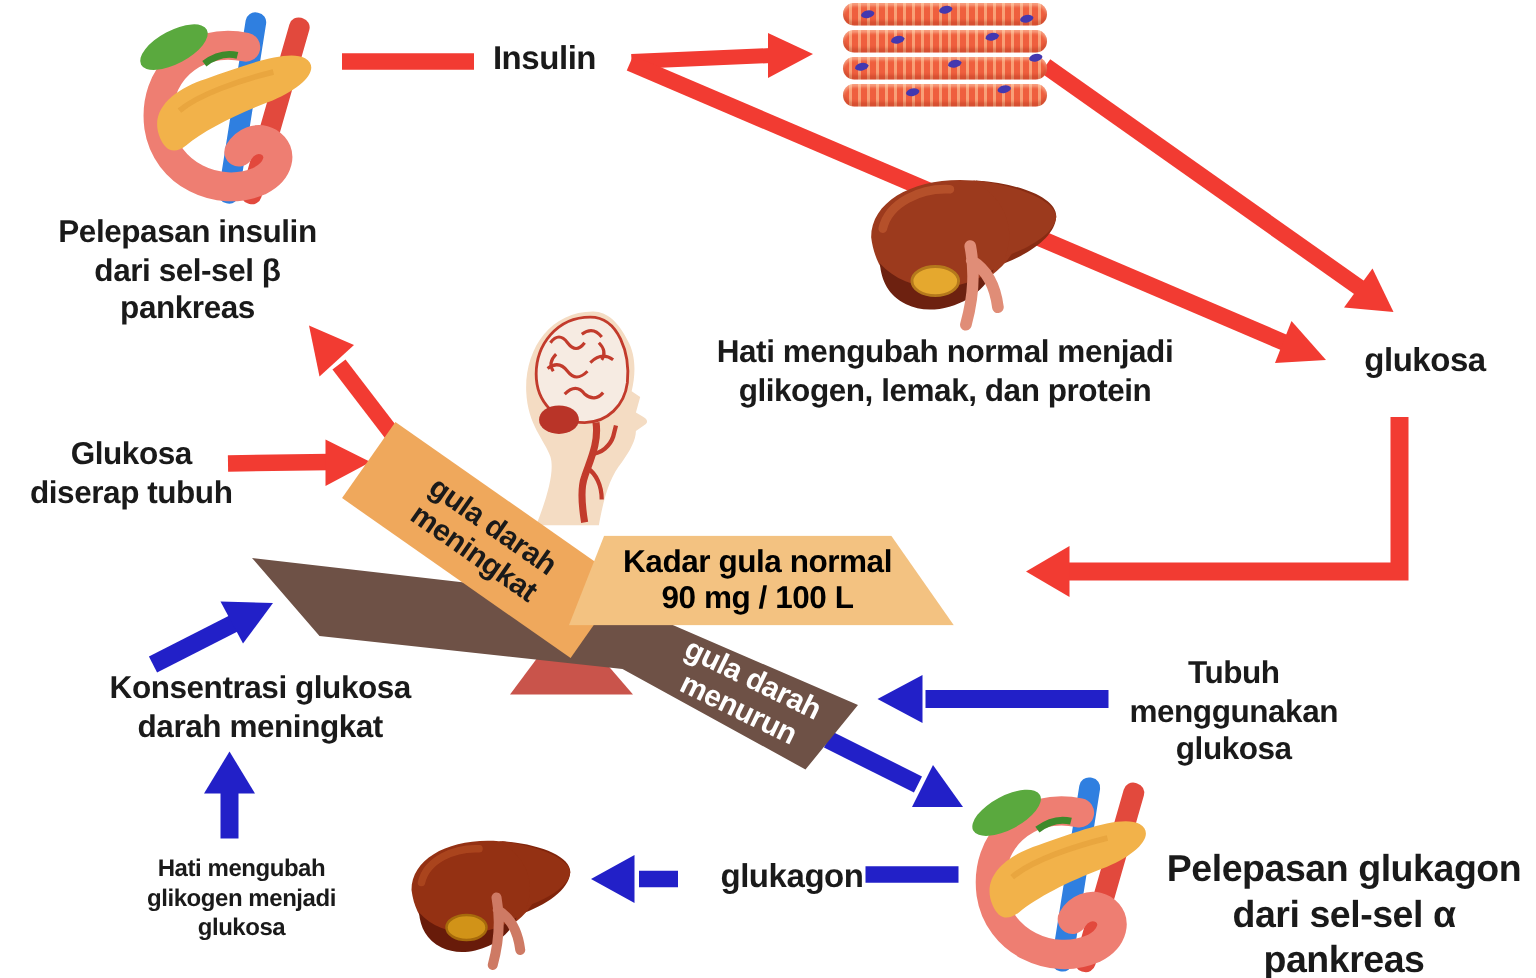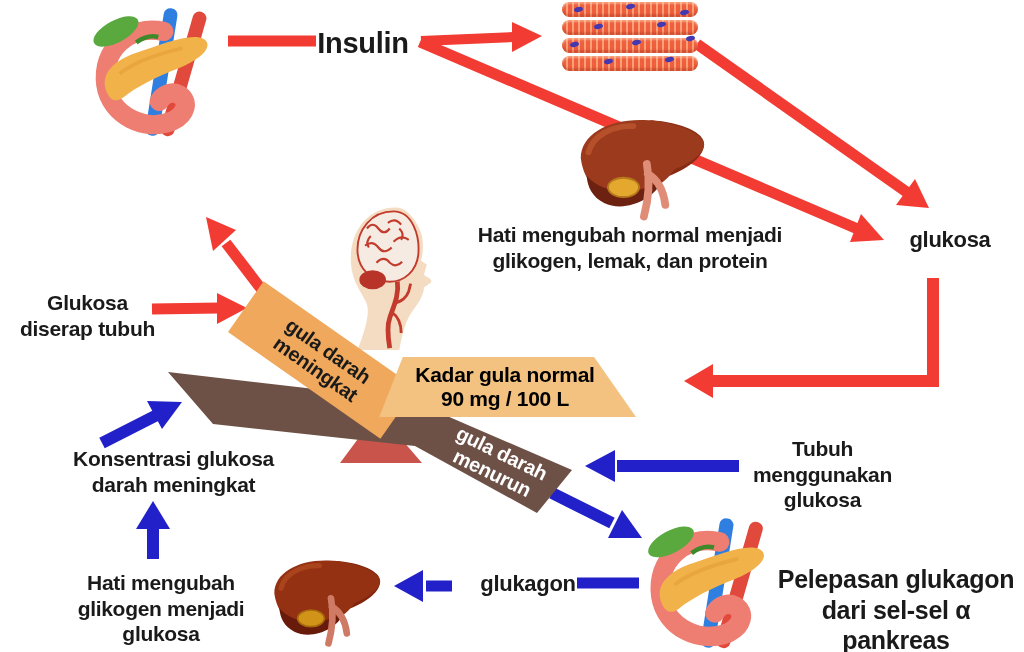--- a/index.html
+++ b/index.html
@@ -175,29 +175,32 @@
   </div>
   <div class="ribbon" id="banner-normal">
     <span class="rtext">Kadar gula normal
 90 mg / 100 L</span>
   </div>
   <div class="ribbon" id="ribbon-decrease">
     <span class="rtext">gula darah
 menurun</span>
   </div>
 
-  <div class="label labelwrap fs22" style="left:314px;top:26px;width:98px;font-size:29px">Insulin</div>
+  <div class="label labelwrap" style="left:20px;top:142px;width:210px;font-size:21px">Pelepasan insulin
+dari sel-sel β
+pankreas</div>
+  <div class="label labelwrap fs22" style="left:314px;top:26px;width:98px;font-size:22px">Insulin</div>
   <div class="label labelwrap" style="left:450px;top:222px;width:360px;font-size:21px">Hati mengubah normal menjadi
 glikogen, lemak, dan protein</div>
   <div class="label labelwrap fs22" style="left:903px;top:227px;width:94px">glukosa</div>
   <div class="label labelwrap" style="left:5px;top:290px;width:165px;font-size:21px">Glukosa
 diserap tubuh</div>
   <div class="label labelwrap" style="left:55px;top:446px;width:237px;font-size:21px">Konsentrasi glukosa
 darah meningkat</div>
-  <div class="label labelwrap" style="left:50px;top:570px;width:222px;font-size:21px">Hati mengubah
+  <div class="label labelwrap" style="left:50px;top:570px;width:222px;font-size:16px">Hati mengubah
 glikogen menjadi
 glukosa</div>
   <div class="label labelwrap fs22" style="left:472px;top:571px;width:112px">glukagon</div>
   <div class="label labelwrap" style="left:740px;top:436px;width:165px;font-size:21px">Tubuh
 menggunakan
 glukosa</div>
   <div class="label labelwrap" style="left:770px;top:564px;width:252px;font-size:25px">Pelepasan glukagon
 dari sel-sel α pankreas</div>
 
 </div>

